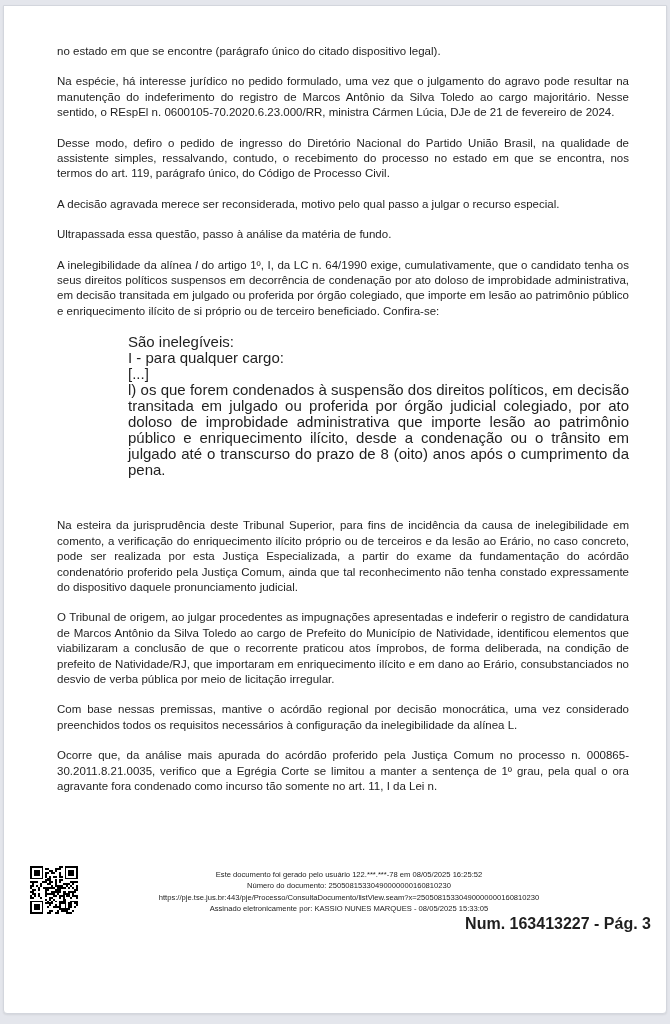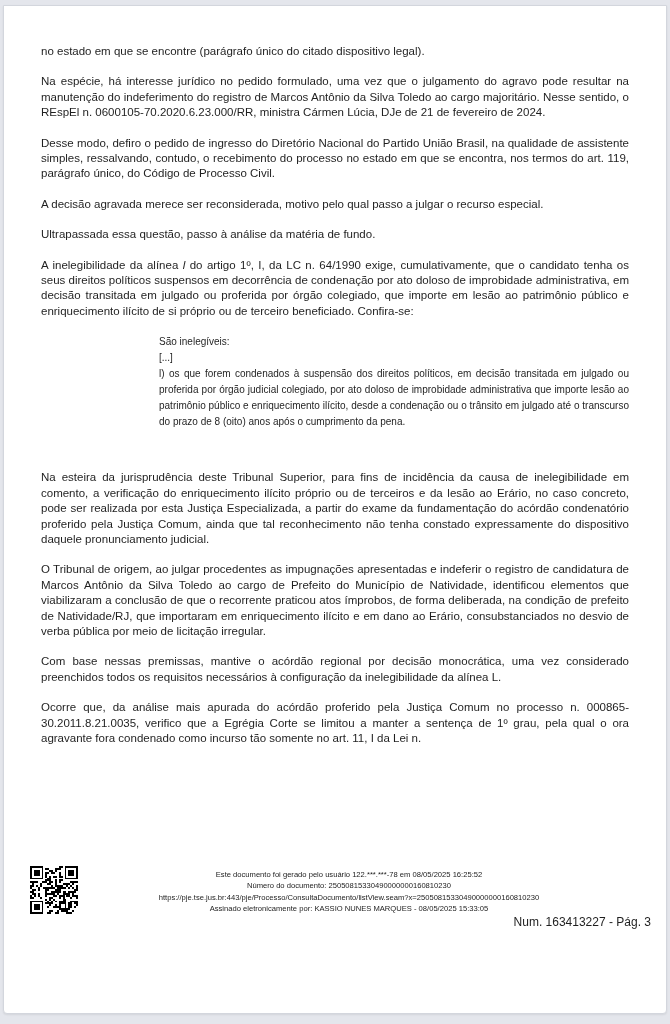--- a/index.html
+++ b/index.html
@@ -19,62 +19,63 @@
     box-shadow:0 1px 2px rgba(0,0,0,0.08);
   }
   .content{
     position:absolute;left:0;top:0;right:0;
     padding:38px 37px 0 37px;
     color:#1f1f1f;
     font-size:11.5px;
     line-height:15.4px;
     text-align:justify;
   }
-  p.para{margin:0 0 15px 0;}
+  p.para{margin:0 0 15px 16px;}
   p.para.single{text-align:left;}
   .quote{
-    margin:1px 0 40px 118px;
-    font-size:10px;
+    margin:1px 0 40px 87px;
+    font-size:15px;
     line-height:16px;
     text-align:justify;
   }
   .quote .qline{text-align:left;}
   .footer{
     position:absolute;left:0;bottom:0;width:100%;height:80px;
   }
   .qr{
     position:absolute;left:26px;top:-67px;width:48px;height:48px;
   }
   .footer-lines{
     position:absolute;left:85px;top:-64px;width:520px;
     font-size:7.6px;line-height:11.4px;color:#222;text-align:center;
   }
   .footer-lines div{white-space:nowrap;overflow:hidden;}
   .page-ref{
     position:absolute;right:15px;top:-18px;
-    font-size:12px;color:#1f1f1f;
+    font-size:16px;color:#1f1f1f;font-weight:bold;
   }
   i.it{font-style:italic;}
 </style>
 </head>
 <body>
 
 <div class="viewer">
   <div class="page">
 
     <div class="content">
       <p class="para single">no estado em que se encontre (parágrafo único do citado dispositivo legal).</p>
       <p class="para">Na espécie, há interesse jurídico no pedido formulado, uma vez que o julgamento do agravo pode resultar na manutenção do indeferimento do registro de Marcos Antônio da Silva Toledo ao cargo majoritário. Nesse sentido, o REspEl n. 0600105-70.2020.6.23.000/RR, ministra Cármen Lúcia, DJe de 21 de fevereiro de 2024.</p>
       <p class="para">Desse modo, defiro o pedido de ingresso do Diretório Nacional do Partido União Brasil, na qualidade de assistente simples, ressalvando, contudo, o recebimento do processo no estado em que se encontra, nos termos do art. 119, parágrafo único, do Código de Processo Civil.</p>
       <p class="para">A decisão agravada merece ser reconsiderada, motivo pelo qual passo a julgar o recurso especial.</p>
       <p class="para single">Ultrapassada essa questão, passo à análise da matéria de fundo.</p>
       <p class="para"><span>A inelegibilidade da alínea </span><i class="it">l</i><span> do artigo 1º, I, da LC n. 64/1990 exige, cumulativamente, que o candidato tenha os seus direitos políticos suspensos em decorrência de condenação por ato doloso de improbidade administrativa, em decisão transitada em julgado ou proferida por órgão colegiado, que importe em lesão ao patrimônio público e enriquecimento ilícito de si próprio ou de terceiro beneficiado. Confira-se:</span></p>
 
       <div class="quote">
         <div class="qline">São inelegíveis:</div>
+        <div class="qline">I - para qualquer cargo:</div>
         <div class="qline">[...]</div>
         <div>l) os que forem condenados à suspensão dos direitos políticos, em decisão transitada em julgado ou proferida por órgão judicial colegiado, por ato doloso de improbidade administrativa que importe lesão ao patrimônio público e enriquecimento ilícito, desde a condenação ou o trânsito em julgado até o transcurso do prazo de 8 (oito) anos após o cumprimento da pena.</div>
       </div>
 
       <p class="para">Na esteira da jurisprudência deste Tribunal Superior, para fins de incidência da causa de inelegibilidade em comento, a verificação do enriquecimento ilícito próprio ou de terceiros e da lesão ao Erário, no caso concreto, pode ser realizada por esta Justiça Especializada, a partir do exame da fundamentação do acórdão condenatório proferido pela Justiça Comum, ainda que tal reconhecimento não tenha constado expressamente do dispositivo daquele pronunciamento judicial.</p>
       <p class="para">O Tribunal de origem, ao julgar procedentes as impugnações apresentadas e indeferir o registro de candidatura de Marcos Antônio da Silva Toledo ao cargo de Prefeito do Município de Natividade, identificou elementos que viabilizaram a conclusão de que o recorrente praticou atos ímprobos, de forma deliberada, na condição de prefeito de Natividade/RJ, que importaram em enriquecimento ilícito e em dano ao Erário, consubstanciados no desvio de verba pública por meio de licitação irregular.</p>
       <p class="para">Com base nessas premissas, mantive o acórdão regional por decisão monocrática, uma vez considerado preenchidos todos os requisitos necessários à configuração da inelegibilidade da alínea L.</p>
       <p class="para">Ocorre que, da análise mais apurada do acórdão proferido pela Justiça Comum no processo n. 000865-30.2011.8.21.0035, verifico que a Egrégia Corte se limitou a manter a sentença de 1º grau, pela qual o ora agravante fora condenado como incurso tão somente no art. 11, I da Lei n.</p>
     </div>
 

